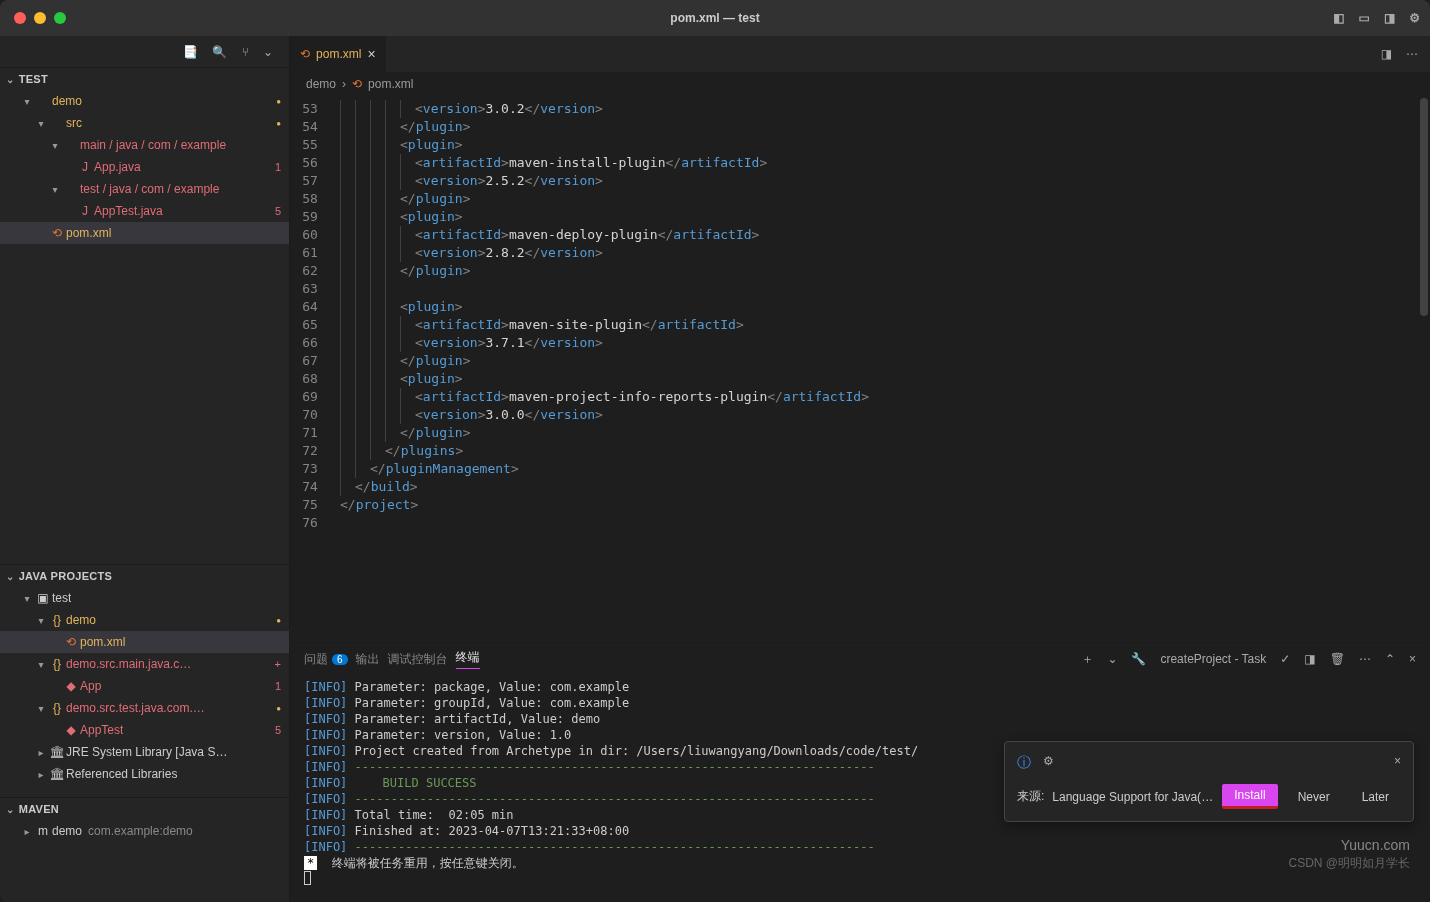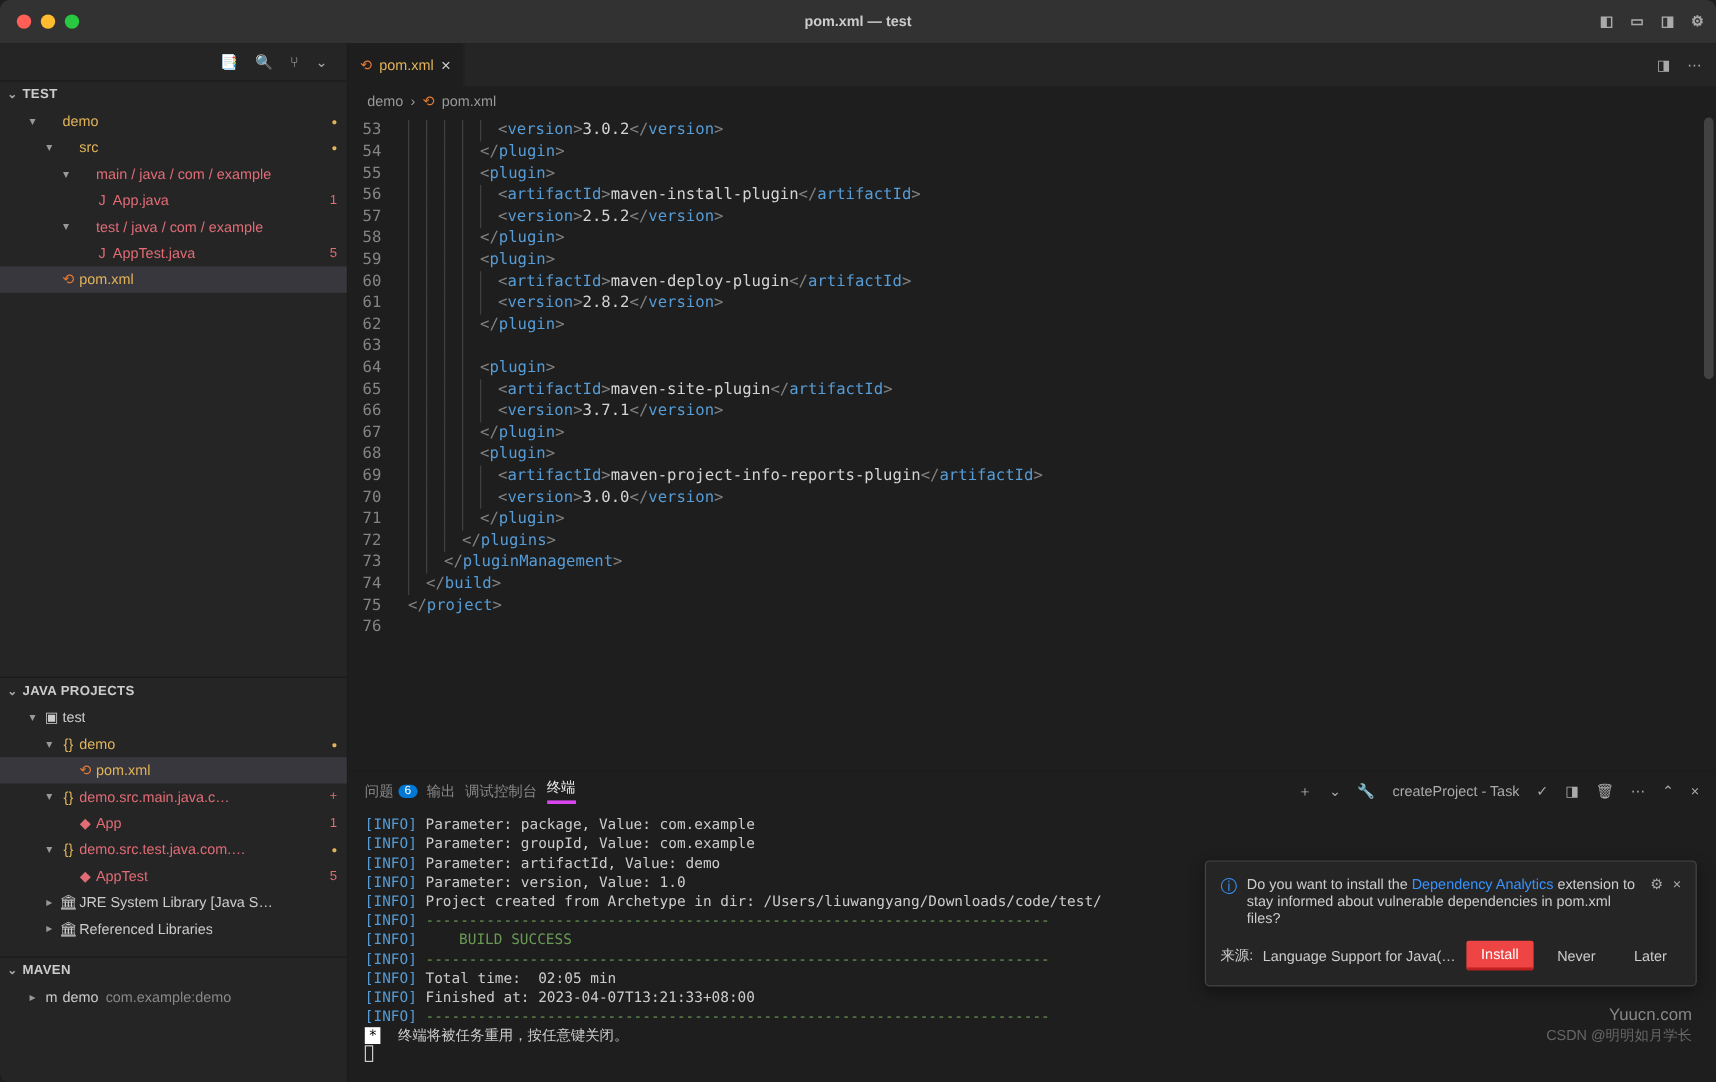--- a/index.html
+++ b/index.html
@@ -43,36 +43,36 @@
 .gutter { width: 50px; text-align: center; color: #858585; padding: 4px 10px 0 0; line-height: 18px; }
 .code { flex: 1; padding: 4px 0 0 0; line-height: 18px; white-space: pre; color: #d4d4d4; }
 .tk-tag { color: #569cd6; }
 .tk-punct { color: #808080; }
 .tk-comment { color: #6a9955; font-style: italic; }
 .indent-guide { color: #404040; border-left:1px solid #404040; display:inline-block; width:0; margin-right:14px; height:18px; vertical-align:top;}
 .scroll-deco { position:absolute; right:2px; top:2px; width:8px; height:40%; background:#424242; border-radius:4px;}
 .panel { height: 260px; border-top: 1px solid #1b1b1b; display: flex; flex-direction: column; background: #1e1e1e; }
 .panel-tabs { height: 32px; display: flex; align-items: center; padding: 0 14px; gap: 8px; font-size: 12px; color:#888;}
 .panel-tabs .ptab { cursor:pointer; display:flex; align-items:center; gap:4px;}
-.panel-tabs .ptab.active { color: #e7e7e7; border-bottom:3px solid #d946ef; padding-bottom:2px;}
+.panel-tabs .ptab.active { color: #e7e7e7; border-bottom:1px solid #d946ef; padding-bottom:2px;}
 .badge { background:#0078d4; color:#fff; border-radius:8px; padding:0 5px; font-size:10px;}
 .panel-tabs-right { margin-left:auto; display:flex; align-items:center; gap:14px; color:#aaa;}
 .terminal { flex:1; font-family: Menlo, Consolas, monospace; font-size: 12px; line-height: 16px; padding: 4px 14px; overflow:hidden; white-space:pre;}
 .term-info { color:#569cd6;}
 .term-dash { color:#6a9955;}
 .term-succ { color:#6a9955;margin-left:28px;}
 .notification { position: absolute; right: 16px; bottom: 80px; width: 410px; background: #252526; border: 1px solid #454545; border-radius: 4px; padding: 12px; box-shadow: 0 4px 12px rgba(0,0,0,.4); font-size: 12px; color:#ccc;}
 .notification .notif-top { display:flex; align-items:flex-start; gap:8px;}
 .notification .notif-icon { color:#3794ff; font-size:14px;}
 .notification .notif-close { margin-left:auto; color:#aaa; cursor:pointer;}
 .notification .notif-gear { color:#aaa; cursor:pointer; margin-left:4px;}
 .notification a { color:#3794ff; text-decoration:none;}
 .notification .notif-source { margin-top:12px; display:flex; align-items:center; gap:8px;}
 .notification .btn { padding:4px 12px; border-radius:2px; cursor:pointer;}
-.notification .btn-primary { background:#ef4444; color:#fff; border-bottom: 3px solid #c02020;}
+.notification .btn-primary { background:#d946ef; color:#fff; border-bottom: 3px solid #c02020;}
 .notification .btn-secondary { color:#ccc;}
 .watermarks { position:absolute; right:20px; bottom:30px; display:flex; flex-direction:column; align-items:flex-end; gap:2px; color:#666; font-size:12px; pointer-events:none;}
 </style>
 </head>
 <body>
 
 <div class="window">
 
   <div class="titlebar">
     <div class="traffic-lights">
@@ -287,23 +287,20 @@
         </div>
         <div class="terminal" id="terminal"><div><span class="term-info">[INFO]</span> Parameter: package, Value: com.example</div><div><span class="term-info">[INFO]</span> Parameter: groupId, Value: com.example</div><div><span class="term-info">[INFO]</span> Parameter: artifactId, Value: demo</div><div><span class="term-info">[INFO]</span> Parameter: version, Value: 1.0</div><div><span class="term-info">[INFO]</span> Project created from Archetype in dir: /Users/liuwangyang/Downloads/code/test/</div><div><span class="term-info">[INFO]</span> <span class="term-dash">------------------------------------------------------------------------</span></div><div><span class="term-info">[INFO]</span> <span class="term-succ">BUILD SUCCESS</span></div><div><span class="term-info">[INFO]</span> <span class="term-dash">------------------------------------------------------------------------</span></div><div><span class="term-info">[INFO]</span> Total time:  02:05 min</div><div><span class="term-info">[INFO]</span> Finished at: 2023-04-07T13:21:33+08:00</div><div><span class="term-info">[INFO]</span> <span class="term-dash">------------------------------------------------------------------------</span></div><div><span style="background:#fff;color:#000;padding:0 3px">*</span>  终端将被任务重用，按任意键关闭。</div><div><span style="border:1px solid #ccc;display:inline-block;width:7px;height:14px"></span></div></div>
       </div>
 
     </div>
   </div>
 
   <div class="notification">
     <div class="notif-top">
       <span class="notif-icon">ⓘ</span>
-      <div>
-        <span>Do you want to install the </span><a href="#">Dependency Analytics</a><span> extension to stay informed about vulnerable dependencies in pom.xml files?</span>
-      </div>
       <span class="notif-gear">⚙</span>
       <span class="notif-close">×</span>
     </div>
     <div class="notif-source">
       <span>来源:</span>
       <span style="flex:1; white-space:nowrap; overflow:hidden; text-overflow:ellipsis;">Language Support for Java(TM) by …</span>
       <span class="btn btn-primary">Install</span>
       <span class="btn btn-secondary">Never</span>
       <span class="btn btn-secondary">Later</span>
     </div>

